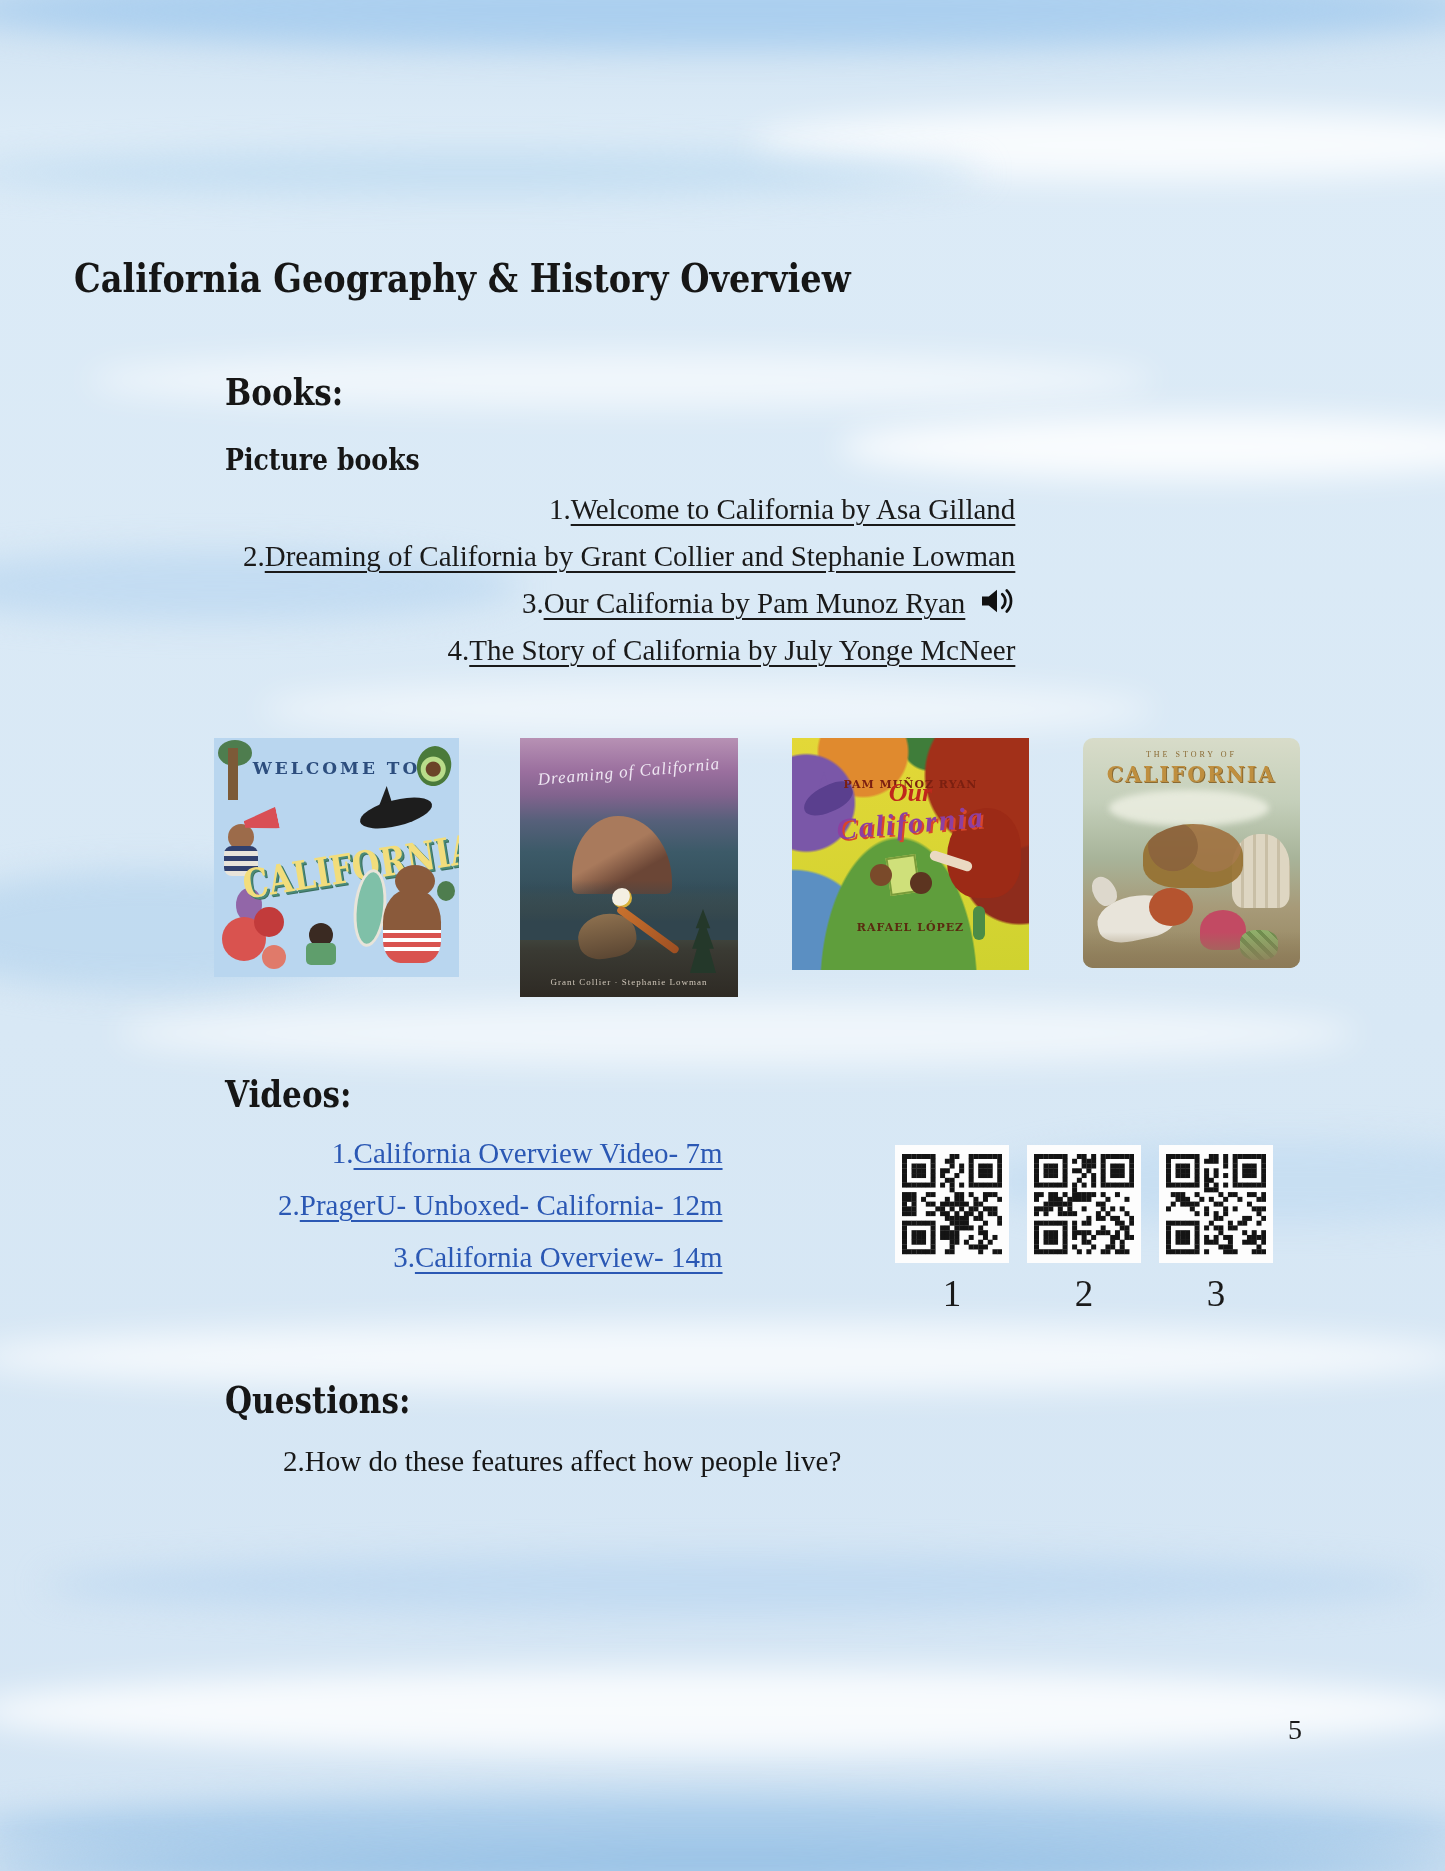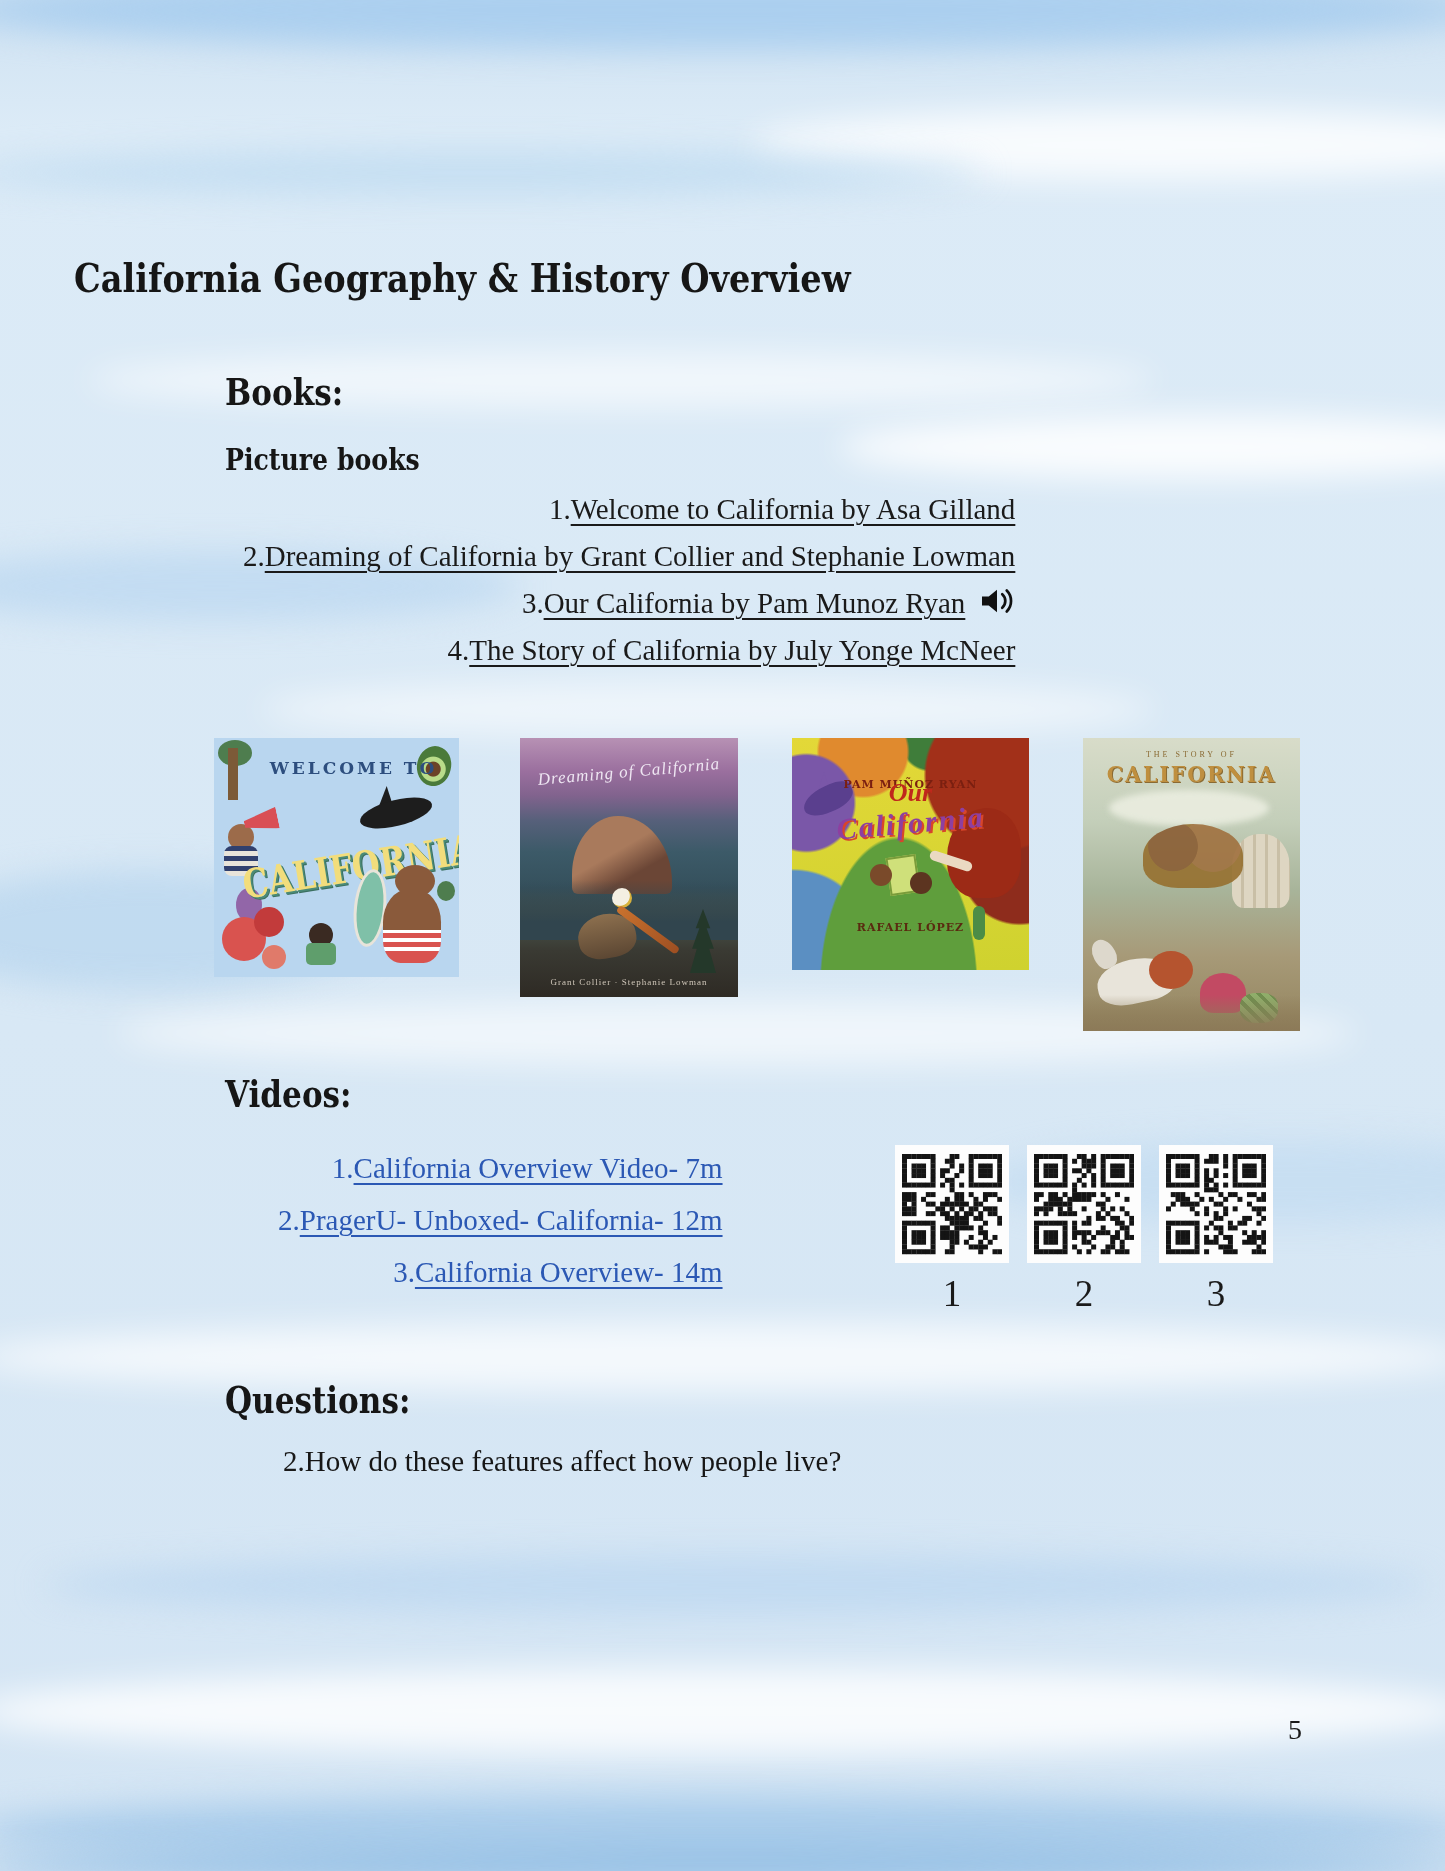--- a/index.html
+++ b/index.html
@@ -57,37 +57,37 @@
   
   .olist{position:absolute;list-style:none;margin:0;padding:0;font-size:29px;}
   .olist .row{white-space:nowrap;text-align:right;}
   .books-list{left:243px;top:492px;}
   .books-list .row{margin-bottom:13px;line-height:34px;}
   .num{color:#1a1a1a;}
   .blink{
     color:#1a1a1a;text-decoration:underline;
     text-decoration-thickness:1.5px;text-underline-offset:5px;cursor:pointer;
   }
-  .videos-list{left:278px;top:1136px;color:#2b58b4;margin-top:15px;}
+  .videos-list{left:278px;top:1136px;color:#2b58b4;}
   .videos-list .row{margin-bottom:17px;line-height:35px;}
   .vnum{color:#2b58b4;}
   .vlink{
     color:#2b58b4;text-decoration:underline;
     text-decoration-thickness:1.5px;text-underline-offset:5px;cursor:pointer;
   }
   .questions-list{left:283px;top:1444px;}
   .questions-list .row{margin-bottom:13px;line-height:35px;}
   .speaker{vertical-align:-3px;margin-left:14px;}
   
   .covers{position:absolute;left:214px;top:738px;display:flex;align-items:flex-start;}
   .cover{position:relative;overflow:hidden;flex:none;}
   
   .c1{width:245px;height:239px;background:#b9d6ef;margin-right:61px;}
   .c1 .t-top{position:absolute;top:20px;left:0;width:100%;text-align:center;
-    font-family:"DejaVu Serif",serif;font-weight:700;font-size:17px;letter-spacing:3px;color:#2d4e7e;padding-left:17px;}
+    font-family:"DejaVu Serif",serif;font-weight:700;font-size:17px;letter-spacing:3px;color:#2d4e7e;}
   .c1 .t-big{position:absolute;top:108px;left:4px;width:238px;text-align:center;
     font-family:"DejaVu Serif",serif;font-weight:700;font-size:40px;color:#f2dd7c;
     transform:rotate(-9deg) scaleX(.8);transform-origin:center;
     text-shadow:2px 2px 0 #4a8a77,3px 3px 0 #3b6f60;}
   .shape{position:absolute;}
   .c1-avocado{top:8px;right:8px;width:34px;height:40px;border-radius:50% 50% 48% 52%;
     background:radial-gradient(circle at 50% 58%,#6b4328 0 7px,#b9dc8a 8px 12px,#4a7a3a 13px);transform:rotate(14deg);}
   .c1-orca{top:62px;right:26px;width:74px;height:26px;border-radius:50%;
     background:#1d1d1d;transform:rotate(-14deg);}
   .c1-fin{top:48px;right:66px;width:14px;height:20px;background:#1d1d1d;
@@ -159,22 +159,22 @@
     background:#9c2a16;}
   .c3-tusk{top:118px;right:56px;width:44px;height:10px;border-radius:6px;
     background:#ead9c2;transform:rotate(18deg);}
   .c3-kid1{top:126px;left:78px;width:22px;height:22px;border-radius:50%;background:#7a4a2a;}
   .c3-kid2{top:134px;left:118px;width:22px;height:22px;border-radius:50%;background:#5c3420;}
   .c3-map{top:118px;left:96px;width:26px;height:34px;background:#cfe07a;border:2px solid #7a9c3a;transform:rotate(-8deg);}
   .c3-cact{bottom:30px;right:44px;width:12px;height:34px;border-radius:6px;background:#4c8c46;}
   .c3 .t-illus{position:absolute;bottom:36px;left:0;width:100%;text-align:center;
     font-family:"DejaVu Serif",serif;font-weight:700;font-size:11px;letter-spacing:1px;color:#5a2a10;}
   
-  .c4{width:217px;height:293px;
-    background:linear-gradient(180deg,#d8dcc9 0%,#c4cfba 28%,#a8b49a 52%,#a79a78 74%,#94855f 100%);}
+  .c4{width:217px;height:230px;
+    background:linear-gradient(180deg,#d8dcc9 0%,#c4cfba 28%,#a8b49a 52%,#a79a78 74%,#94855f 100%);border-radius:10px;}
   .c4 .t-top{position:absolute;top:12px;left:0;width:100%;text-align:center;
     font-size:8px;letter-spacing:3px;color:#8a6a33;}
   .c4 .t-cal{position:absolute;top:22px;left:0;width:100%;text-align:center;
     font-family:"DejaVu Serif",serif;font-weight:700;font-size:23px;letter-spacing:2px;color:#bf8f3f;
     transform:scaleX(.9);text-shadow:1px 1px 0 #8a6a33;}
   .c4-cloud{top:52px;left:26px;width:160px;height:36px;border-radius:50%;
     background:rgba(236,238,226,.85);filter:blur(3px);}
   .c4-wagon{top:96px;right:10px;width:58px;height:74px;border-radius:45% 45% 20% 20%;
     background:repeating-linear-gradient(90deg,#ded6c2 0 9px,#c9bfa6 9px 12px);}
   .c4-riders{top:86px;left:60px;width:100px;height:64px;border-radius:50% 50% 35% 35%;

